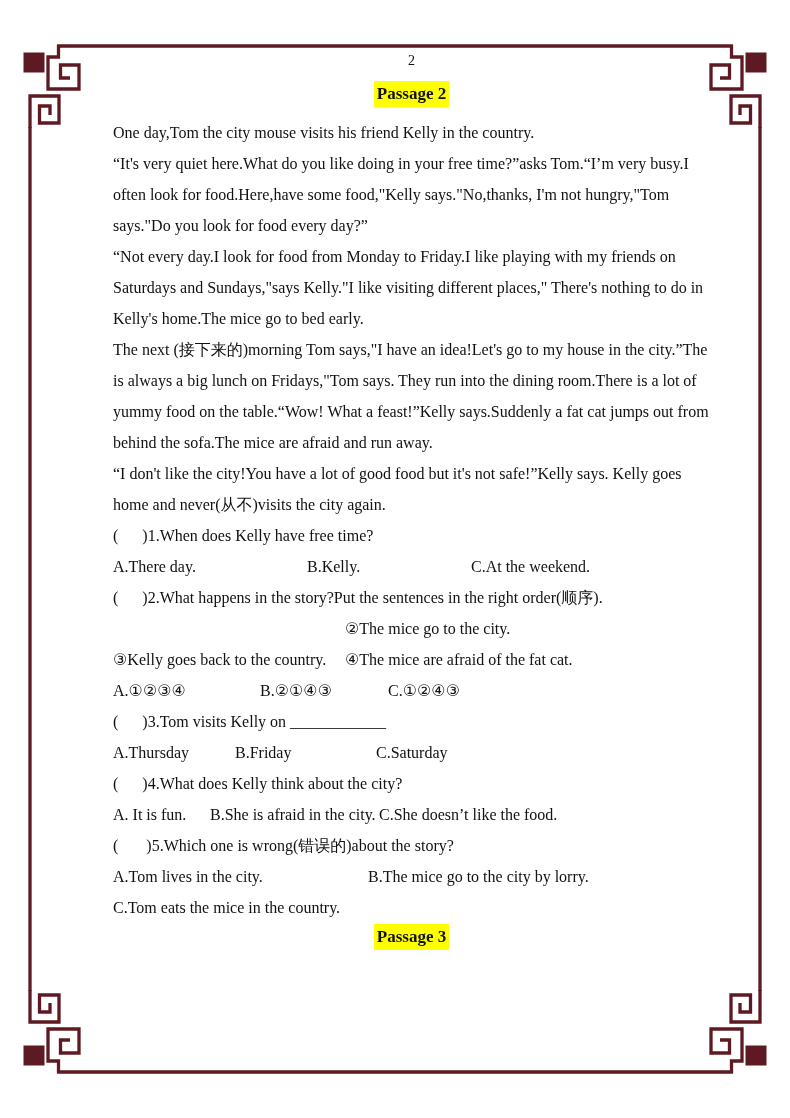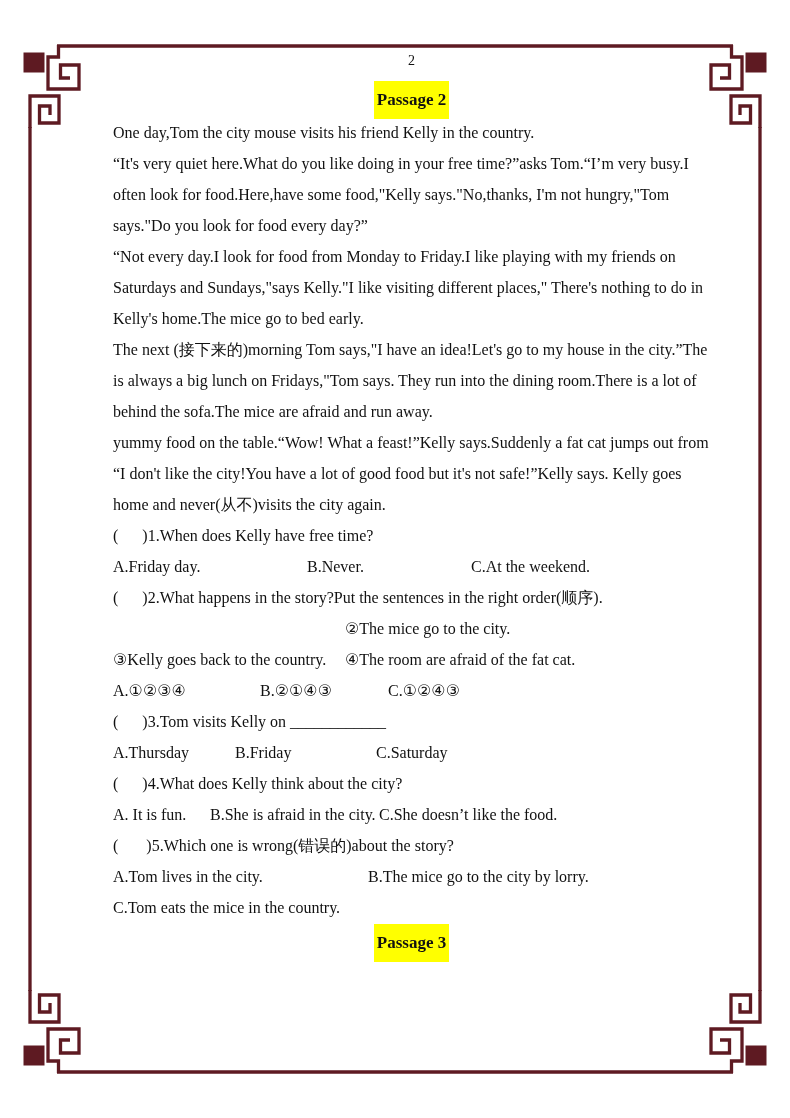--- a/index.html
+++ b/index.html
@@ -15,21 +15,21 @@
   svg.frame .sq { fill:var(--frame); stroke:none; }
   .page-number {
     position:absolute; top:52px; left:113px; width:597px;
     text-align:center; font-size:14px; line-height:18px;
   }
   .content { position:absolute; left:113px; top:81px; width:597px; }
   .passage-heading { height:36px; text-align:center; line-height:22px; }
   .passage-heading.p3 { height:30px; padding-top:1px; }
   .hl {
     background:var(--hl); font-weight:bold; font-size:17px;
-    padding:8px 3px; display:inline-block; line-height:22px;
+    padding:2px 3px; display:inline-block; line-height:22px;
   }
   .line {
     position:relative; height:31px; line-height:31px;
     font-size:16px; white-space:pre;
   }
   .opt { position:absolute; top:0; white-space:pre; }
 </style>
 </head>
 <body>
 
@@ -57,29 +57,29 @@
     <div>
         <div class="line">One day,Tom the city mouse visits his friend Kelly in the country.</div>
         <div class="line">“It's very quiet here.What do you like doing in your free time?”asks Tom.“I’m very busy.I</div>
         <div class="line">often look for food.Here,have some food,"Kelly says."No,thanks, I'm not hungry,"Tom</div>
         <div class="line">says."Do you look for food every day?”</div>
         <div class="line">“Not every day.I look for food from Monday to Friday.I like playing with my friends on</div>
         <div class="line">Saturdays and Sundays,"says Kelly."I like visiting different places," There's nothing to do in</div>
         <div class="line">Kelly's home.The mice go to bed early.</div>
         <div class="line">The next (接下来的)morning Tom says,"I have an idea!Let's go to my house in the city.”The</div>
         <div class="line">is always a big lunch on Fridays,"Tom says. They run into the dining room.There is a lot of</div>
+        <div class="line">yummy food on the table.“Wow! What a feast!”Kelly says.Suddenly a fat cat jumps out from</div>
         <div class="line">behind the sofa.The mice are afraid and run away.</div>
-        <div class="line">yummy food on the table.“Wow! What a feast!”Kelly says.Suddenly a fat cat jumps out from</div>
         <div class="line">“I don't like the city!You have a lot of good food but it's not safe!”Kelly says. Kelly goes</div>
         <div class="line">home and never(从不)visits the city again.</div>
         <div class="line">(      )1.When does Kelly have free time?</div>
-        <div class="line"><span class="opt" style="left: 0px;">A.Friday day.</span><span class="opt" style="left: 194px;">B.Never.</span><span class="opt" style="left: 350px; margin-left: 8px;">C.At the weekend.</span></div>
+        <div class="line"><span class="opt" style="left: 0px;">A.There day.</span><span class="opt" style="left: 194px;">B.Kelly.</span><span class="opt" style="left: 350px; margin-left: 8px;">C.At the weekend.</span></div>
         <div class="line">(      )2.What happens in the story?Put the sentences in the right order(顺序).</div>
         <div class="line"><span class="opt" style="left: 232px;">②The mice go to the city.</span></div>
-        <div class="line"><span class="opt" style="left: 0px;">③Kelly goes back to the country.</span><span class="opt" style="left: 232px;">④The room are afraid of the fat cat.</span></div>
+        <div class="line"><span class="opt" style="left: 0px;">③Kelly goes back to the country.</span><span class="opt" style="left: 232px;">④The mice are afraid of the fat cat.</span></div>
         <div class="line"><span class="opt" style="left: 0px;">A.①②③④</span><span class="opt" style="left: 147px;">B.②①④③</span><span class="opt" style="left: 275px;">C.①②④③</span></div>
         <div class="line">(      )3.Tom visits Kelly on ____________</div>
         <div class="line"><span class="opt" style="left: 0px;">A.Thursday</span><span class="opt" style="left: 122px;">B.Friday</span><span class="opt" style="left: 263px;">C.Saturday</span></div>
         <div class="line">(      )4.What does Kelly think about the city?</div>
         <div class="line"><span class="opt" style="left: 0px;">A. It is fun.</span><span class="opt" style="left: 97px;">B.She is afraid in the city.</span><span class="opt" style="left: 266px;">C.She doesn’t like the food.</span></div>
         <div class="line">(       )5.Which one is wrong(错误的)about the story?</div>
         <div class="line"><span class="opt" style="left: 0px;">A.Tom lives in the city.</span><span class="opt" style="left: 255px;">B.The mice go to the city by lorry.</span></div>
         <div class="line">C.Tom eats the mice in the country.</div>
       </div>
 

